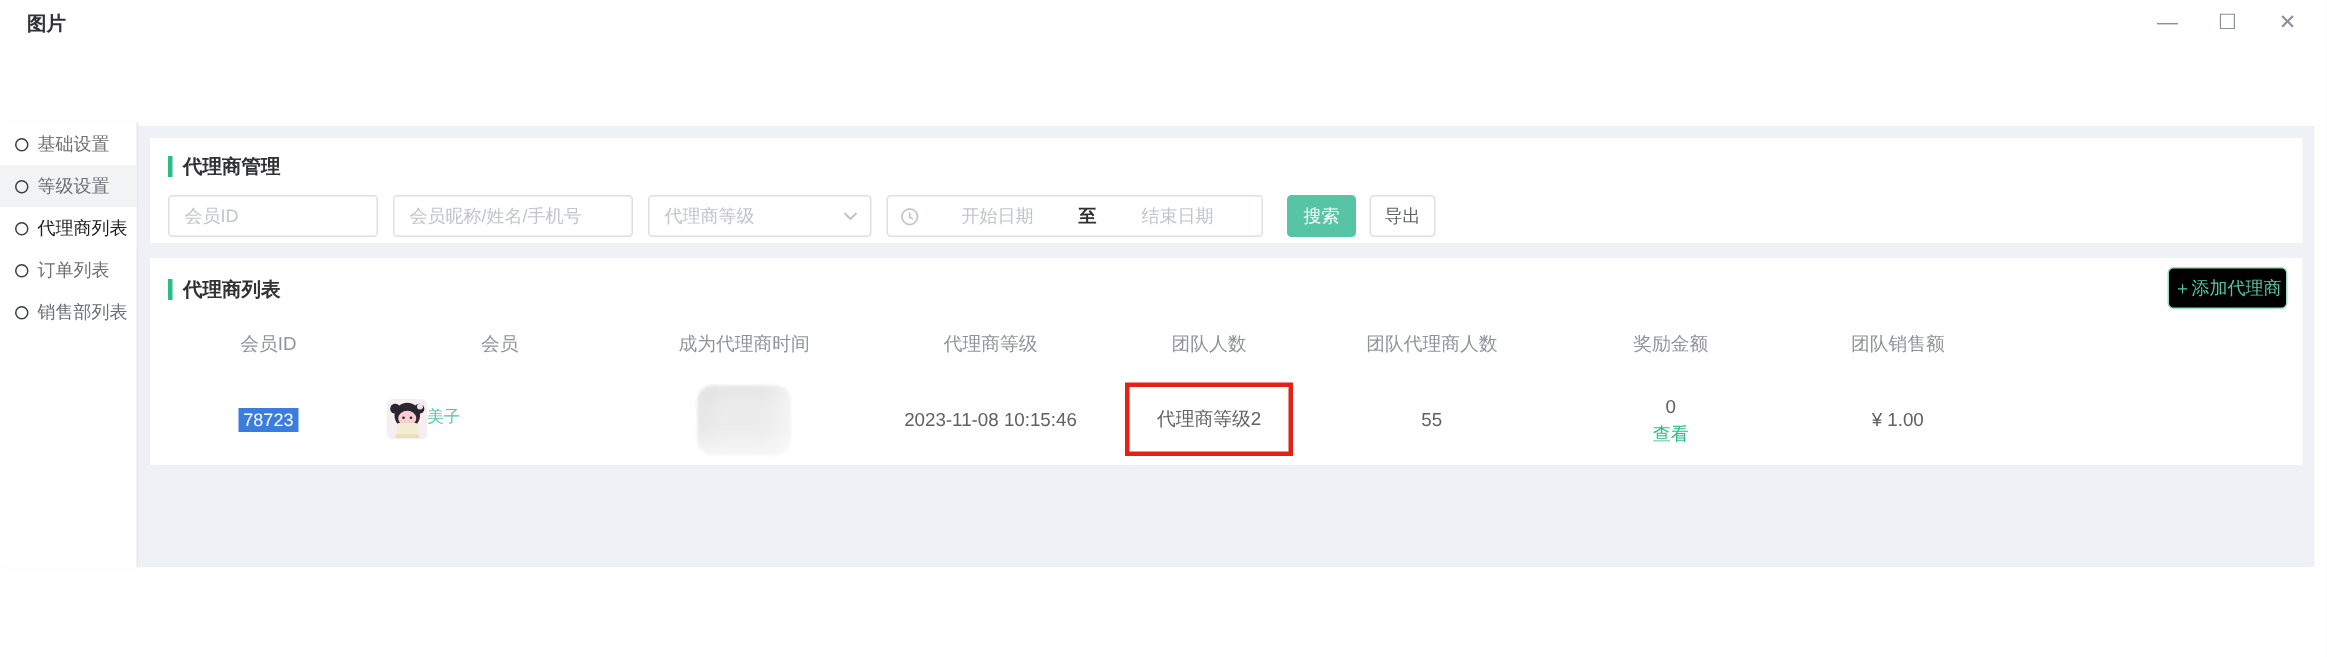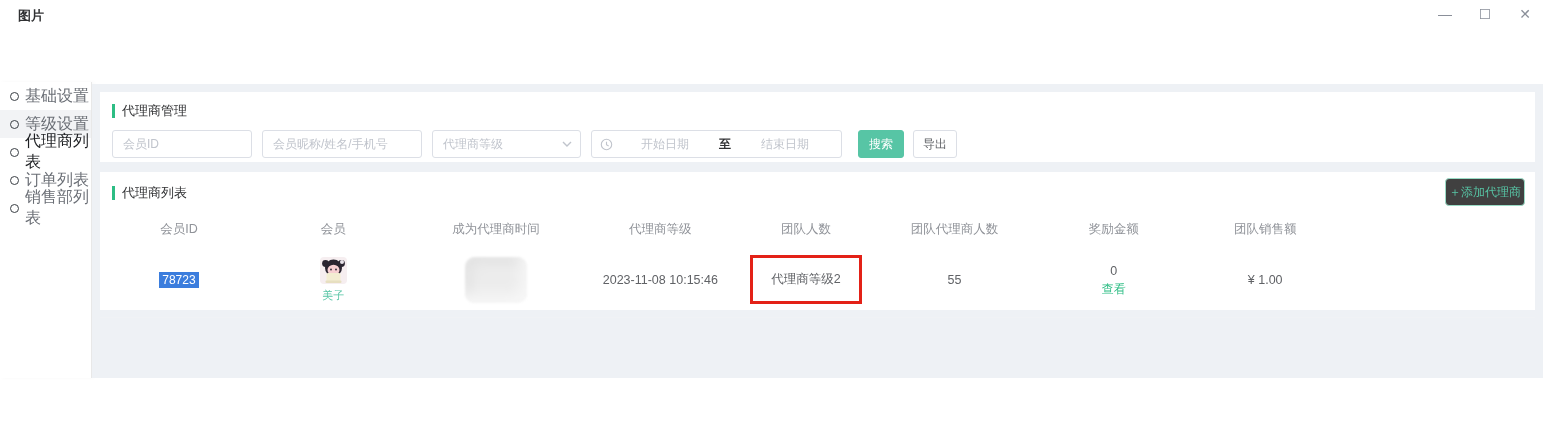--- a/index.html
+++ b/index.html
@@ -6,63 +6,63 @@
   html,body { width:1551px; height:438px; background:#fff; font-family:"Liberation Sans","DejaVu Sans",sans-serif; overflow:hidden; position:relative; }
 
   
   .titlebar { position:absolute; top:0; left:0; width:1551px; height:30px; background:#fff; }
   .titlebar .title { position:absolute; left:18px; top:7px; font-size:13px; color:#303133; font-weight:bold; }
   .win-controls { position:absolute; right:6px; top:2px; display:flex; }
   .win-btn { width:40px; height:24px; display:flex; align-items:center; justify-content:center; color:#8a8f99; font-size:14px; cursor:default; }
 
   
   .sidebar { position:absolute; left:0; top:82px; width:92px; height:296px; background:#fff; border-right:1px solid #e8e8e8; box-shadow:2px 0 4px rgba(0,0,0,0.03); }
-  .side-item { height:28px; display:flex; align-items:center; padding-left:10px; font-size:16px; color:#6b6f76; cursor:pointer; }
+  .side-item { height:28px; display:flex; align-items:center; padding-left:10px; font-size:12px; color:#6b6f76; cursor:pointer; }
   .side-item.hovered { background:#f2f3f5; }
   .side-item.active { color:#1c1e21; background:#fff; }
   .radio-circle { width:9px; height:9px; border:1.6px solid #3a3f45; border-radius:50%; margin-right:6px; flex:0 0 auto; }
 
   
   .main-wrap { position:absolute; left:92px; top:84px; width:1451px; height:294px; background:#eef1f5; padding:8px 8px 0 8px; }
   .card { background:#fff; position:relative; }
   .filter-card { height:70px; margin-bottom:10px; padding:10px 12px 0 12px; }
   .list-card { height:138px; padding:12px 0 0 0; }
 
   .section-head { display:flex; align-items:center; }
   .section-bar { width:3px; height:14px; background:#2dbd84; margin-right:7px; }
-  .section-title { font-size:13px; font-weight:normal; color:#303133; }
+  .section-title { font-size:13px; font-weight:bold; color:#303133; }
   .list-card .section-head { padding-left:12px; }
 
   
   .filter-row { display:flex; align-items:center; margin-top:10px; }
   .f-input { height:28px; border:1px solid #dcdfe6; border-radius:3px; background:#fff; font-size:12px; color:#606266; padding:0 10px; outline:none; }
   .f-input::placeholder { color:#c0c4cc; }
   .in-member-id { width:140px; margin-right:10px; }
   .in-member-info { width:160px; margin-right:10px; }
   .f-select { width:149px; height:28px; border:1px solid #dcdfe6; border-radius:3px; background:#fff; display:flex; align-items:center; justify-content:space-between; padding:0 8px 0 10px; font-size:12px; color:#c0c4cc; margin-right:10px; cursor:pointer; }
   .f-daterange { width:251px; height:28px; border:1px solid #dcdfe6; border-radius:3px; background:#fff; display:flex; align-items:center; font-size:12px; margin-right:16px; padding:12px 8px; }
   .f-daterange .ph { color:#c0c4cc; flex:1; text-align:center; }
   .f-daterange .to { color:#303133; font-weight:bold; padding:0 6px; }
   .clock-icon { margin-right:4px; display:flex; align-items:center; }
   .btn { height:28px; border-radius:3px; font-size:12px; display:flex; align-items:center; justify-content:center; cursor:pointer; }
   .btn-search { width:46px; background:#57c5a5; color:#fff; border:1px solid #57c5a5; margin-right:9px; }
   .btn-export { width:44px; background:#fff; color:#606266; border:1px solid #dcdfe6; }
 
   
-  .btn-add { position:absolute; right:10px; top:6px; width:80px; height:28px; border:1px solid #9adcc6; background:#404040; color:#57c5a5; border-radius:4px; font-size:12px; display:flex; align-items:center; justify-content:center; cursor:pointer; }
+  .btn-add { position:absolute; right:10px; top:6px; width:80px; height:28px; border:1px solid #9adcc6; background:#000000; color:#57c5a5; border-radius:4px; font-size:12px; display:flex; align-items:center; justify-content:center; cursor:pointer; }
 
   
   .grid { display:grid; grid-template-columns:11% 10.5% 12.2% 10.7% 9.6% 11.1% 11.1% 10% auto; align-items:center; }
   .thead { margin-top:14px; height:26px; }
   .th { font-size:12.5px; color:#909399; text-align:center; font-weight:normal; }
   .trow { height:76px; border-bottom:1px solid #f0f2f5; }
   .td { font-size:12.5px; color:#606266; text-align:center; }
 
   .sel-id { background:#3b7ddd; color:#fff; padding:1px 3px; font-size:12px; }
-  .member-cell { display:flex; flex-direction:column; align-items:center; }
+  .member-cell { display:flex; align-items:flex-start; }
   .avatar { width:27px; height:27px; border-radius:4px; overflow:hidden; display:block; }
   .nickname { margin-top:4px; font-size:11px; color:#57c5a5; }
   .blur-blob { width:62px; height:46px; margin:0 auto; border-radius:10px; background:#ececec;
                box-shadow:inset -6px -8px 14px #f7f7f7, inset 6px 6px 12px #e2e2e2; filter:blur(1px); }
   .level-box { display:inline-block; border:3px solid #e32117; padding:13px 18px; font-size:12.5px; color:#606266; }
   .two-line { display:flex; flex-direction:column; align-items:center; line-height:16px; }
   .view-link { color:#2dbd84; font-size:12px; cursor:pointer; margin-top:2px; }
 </style>
 </head>
 <body>

